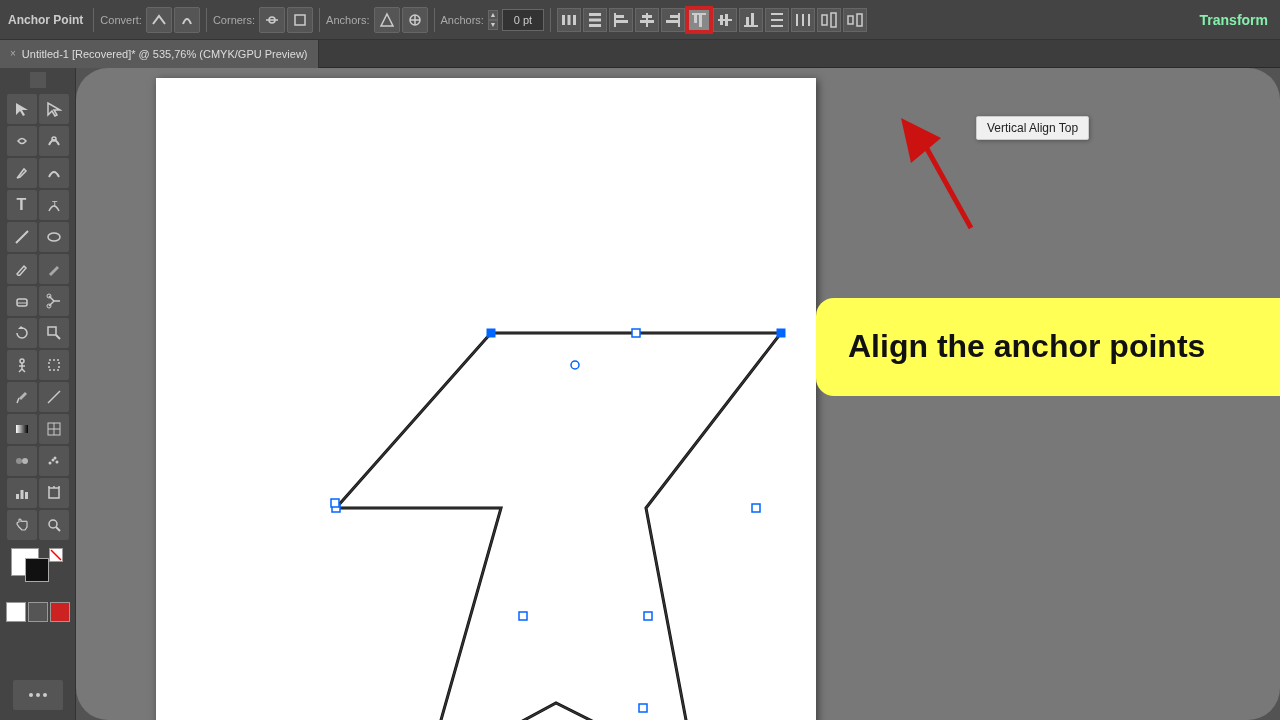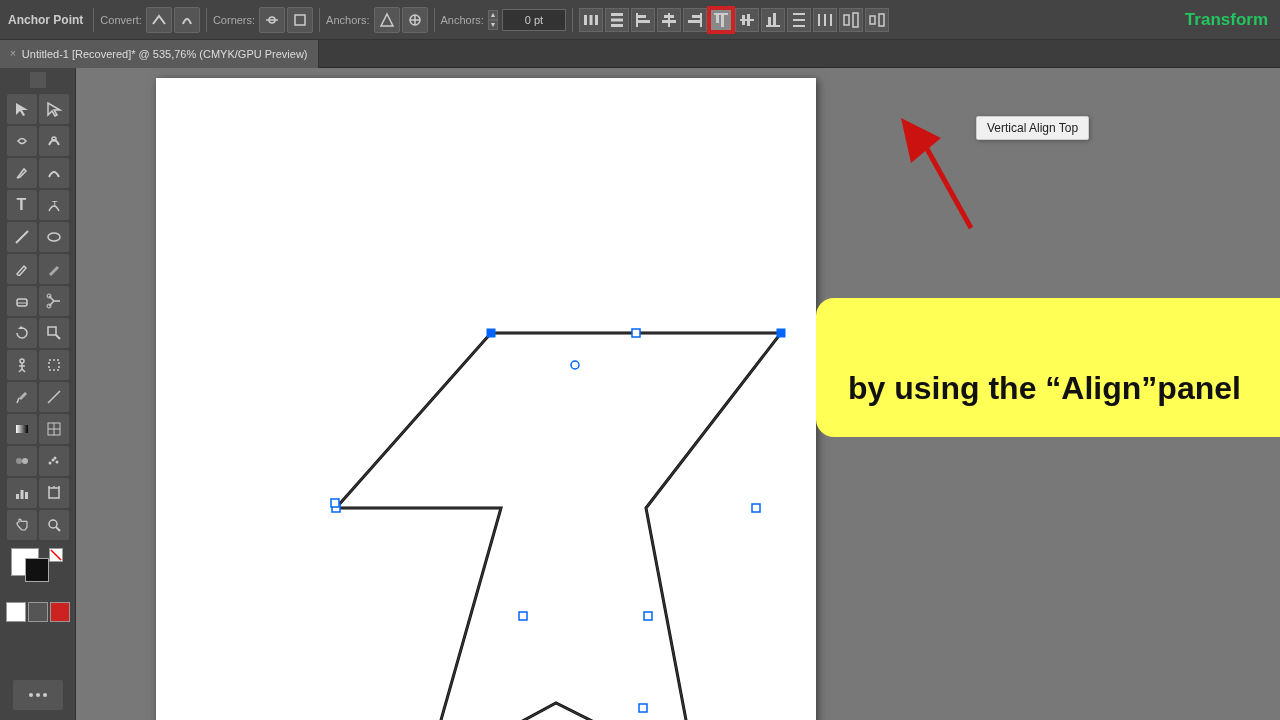--- a/index.html
+++ b/index.html
@@ -156,20 +156,21 @@
       font-size: 14px;
       border-radius: 2px;
     }
 
     
     #canvas-area {
       flex: 1;
       background: #787878;
       position: relative;
       overflow: hidden;
+      border-radius: 32px;
     }
 
     #canvas-white {
       position: absolute;
       left: 80px;
       top: 10px;
       width: 660px;
       height: 680px;
       background: white;
       box-shadow: 2px 2px 8px rgba(0,0,0,0.5);
@@ -263,21 +264,21 @@
   </div>
 
   <div class="toolbar-separator"></div>
 
   <span class="toolbar-section-label">Anchors:</span>
 
   <div style="display:flex;flex-direction:column;margin-right:2px;">
     <div style="width:10px;height:10px;background:#555;border:1px solid #666;cursor:pointer;display:flex;align-items:center;justify-content:center;font-size:7px;color:#ccc;">▲</div>
     <div style="width:10px;height:10px;background:#555;border:1px solid #666;cursor:pointer;display:flex;align-items:center;justify-content:center;font-size:7px;color:#ccc;">▼</div>
   </div>
-  <input class="corners-input" type="text" value="0 pt" style="background: rgb(51, 51, 51); border: 1px solid rgb(102, 102, 102); color: rgb(204, 204, 204); font-size: 11px; width: 64px; height: 22px; text-align: center;">
+  <input class="corners-input" type="text" value="0 pt" style="background: rgb(51, 51, 51); border: 1px solid rgb(102, 102, 102); color: rgb(204, 204, 204); font-size: 11px; width: 42px; height: 22px; text-align: center;">
 
   <div class="toolbar-separator"></div>
 
   <div class="align-group">
 
     <div class="align-icon">
       <svg width="18" height="18" viewBox="0 0 18 18">
           <rect x="2" y="4" width="3" height="10" fill="#ccc"></rect>
           <rect x="7.5" y="4" width="3" height="10" fill="#ccc"></rect>
           <rect x="13" y="4" width="3" height="10" fill="#ccc"></rect>
@@ -356,21 +357,21 @@
         </svg>
     </div>
     <div class="align-icon">
       <svg width="18" height="18" viewBox="0 0 18 18">
           <rect x="2" y="5" width="5" height="8" fill="none" stroke="#ccc" stroke-width="1.5"></rect>
           <rect x="11" y="3" width="5" height="12" fill="none" stroke="#ccc" stroke-width="1.5"></rect>
         </svg>
     </div>
   </div>
 
-  <span class="toolbar-label" style="margin-left:auto;color:#22c55e;font-size:17px;font-weight:bold;">Transform</span>
+  <span class="toolbar-label" style="margin-left:auto;color:#86efac;font-size:14px;font-weight:bold;">Transform</span>
 </div>
 
 <div id="tab-bar">
   <div class="tab">
     <span class="tab-close">×</span>
     <span>Untitled-1 [Recovered]* @ 535,76% (CMYK/GPU Preview)</span>
   </div>
 </div>
 
 <div id="main-layout">
@@ -682,19 +683,18 @@
 
     <svg style="position:absolute;top:40px;left:795px;z-index:150;pointer-events:none;" width="120" height="130" viewBox="0 0 120 130">
 
       <line x1="100" y1="120" x2="50" y2="30" stroke="#cc1111" stroke-width="5"></line>
 
       <polygon points="30,10 70,30 40,55" fill="#cc1111"></polygon>
     </svg>
 
     <div id="callout-box">
       <p>
-        <br>
-        <span>by using the “Align”panel</span>
+        <span>Align the anchor points</span><br>
       </p>
     </div>
 
   </div>
 </div>
 
 </body></html>

